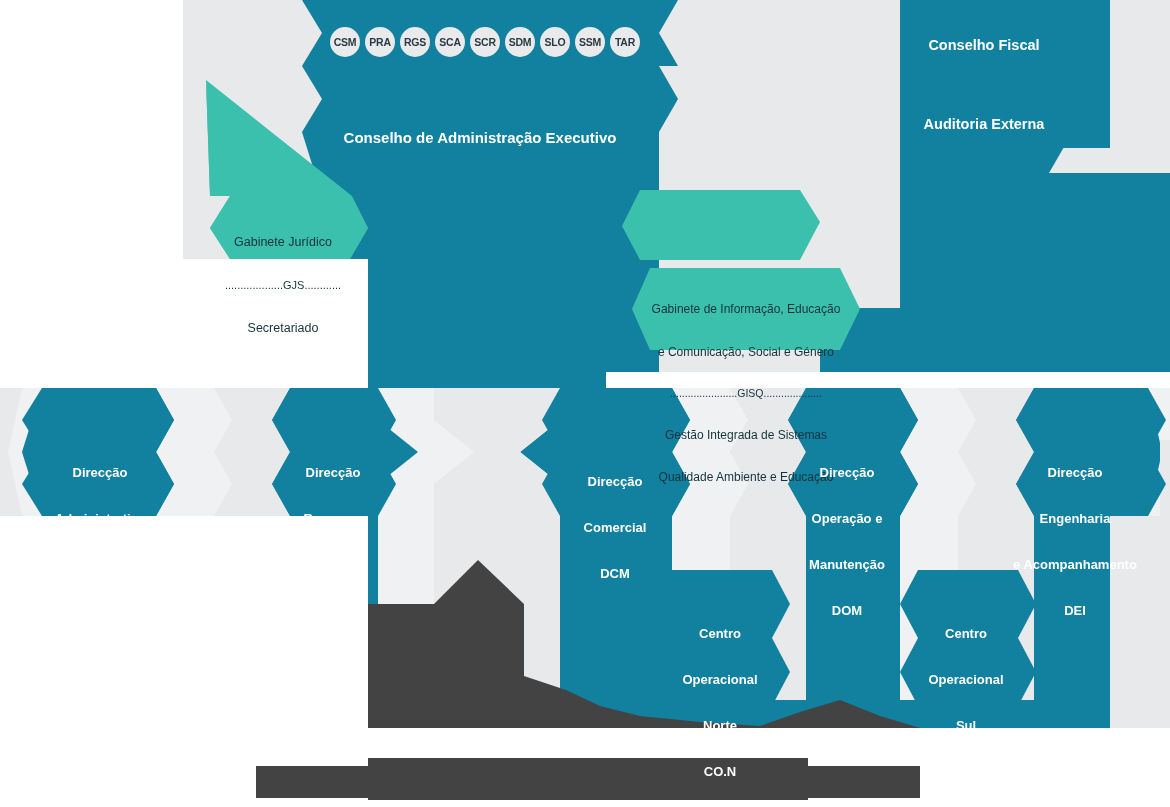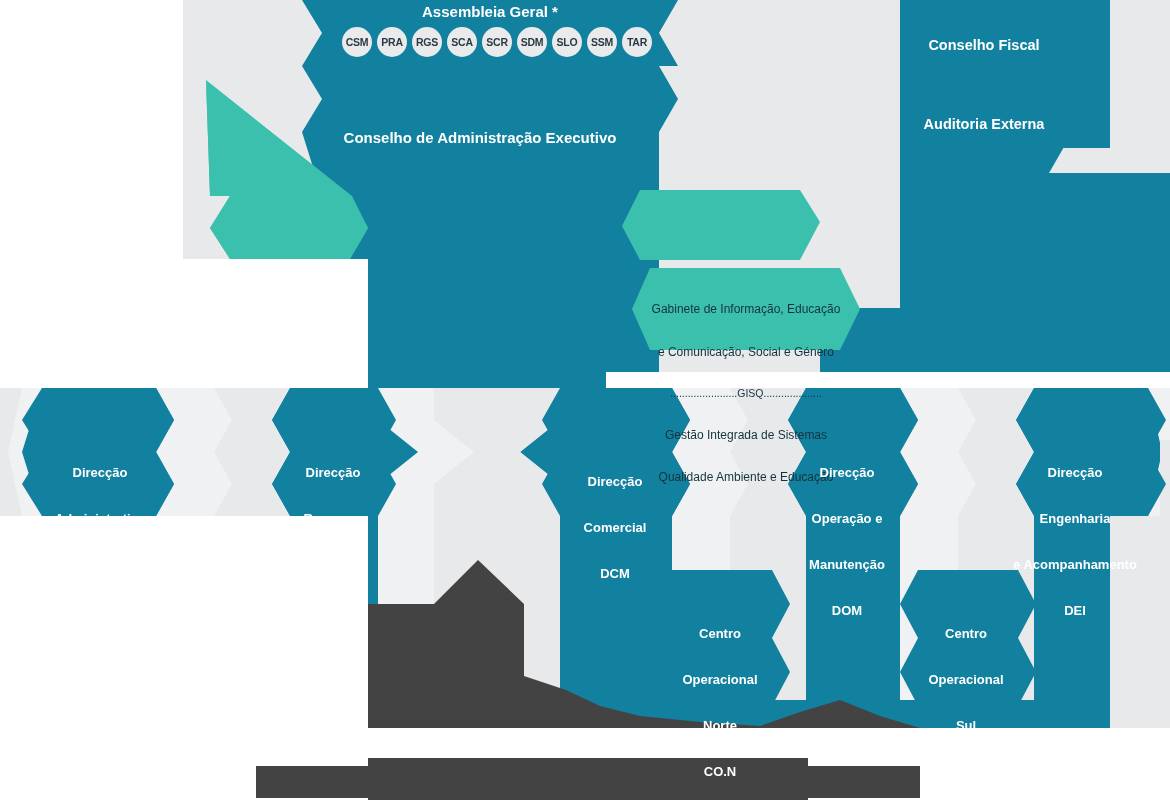--- a/index.html
+++ b/index.html
@@ -37,21 +37,20 @@
   }
   .lbl-dark {
     color: #14333d;
     font-weight: normal;
   }
   .badge-row {
     position: absolute;
     display: flex;
     gap: 5px;
     align-items: flex-start;
-    margin-left: 12px;
   }
   .badge {
     width: 30px;
     height: 30px;
     border-radius: 50%;
     background: #e8eaec;
     color: #2b3a42;
     font-size: 10.5px;
     font-weight: bold;
     display: flex;
@@ -161,40 +160,44 @@
     <g>
       <path d="M 368,604 L 434,604 L 478,560 L 524,604 L 524,676 L 566,690 L 600,706 L 640,716 L 700,722 L 760,726 L 800,712 L 840,700 L 880,716 L 920,728 L 368,728 Z" fill="#434343"></path>
       <rect x="256" y="766" width="664" height="32" fill="#434343"></rect>
       <rect x="368" y="758" width="440" height="42" fill="#434343"></rect>
     </g>
 
     <rect x="368" y="516" width="6" height="88" fill="#12809f"></rect>
 
   </svg>
 
-  <div class="lbl lbl-white-bold" style="left:302px; top:3px; width:376px; font-size:15px;">Assembleia Geral *</div>
 
   <div class="badge-row" style="left:330px; top:27px;">
     <div class="badge">CSM</div>
     <div class="badge">PRA</div>
     <div class="badge">RGS</div>
     <div class="badge">SCA</div>
     <div class="badge">SCR</div>
     <div class="badge">SDM</div>
     <div class="badge">SLO</div>
     <div class="badge">SSM</div>
     <div class="badge">TAR</div>
   </div>
 
   <div class="lbl lbl-white-bold" style="left:302px; top:129px; width:356px; font-size:15px;">Conselho de Administração Executivo</div>
 
   <div class="lbl lbl-white-bold" style="left:900px; top:37px; width:168px; font-size:14.5px;">Conselho Fiscal</div>
 
   <div class="lbl lbl-white-bold" style="left:900px; top:116px; width:168px; font-size:14.5px;">Auditoria Externa</div>
 
+  <div class="lbl lbl-dark" style="left:208px; top:205px; width:150px; font-size:12.5px;">
+    <div>Gabinete Jurídico</div>
+    <div style="font-size:11px;">...................GJS............</div>
+    <div>Secretariado</div>
+  </div>
 
 
   <div class="lbl lbl-dark" style="left:640px; top:274px; width:212px; font-size:12px;">
     <div>Gabinete de Informação, Educação</div>
     <div>e Comunicação, Social e Género</div>
     <div style="font-size:10.5px;">.......................GISQ....................</div>
     <div>Gestão Integrada de Sistemas</div>
     <div>Qualidade Ambiente e Educação</div>
   </div>
 

